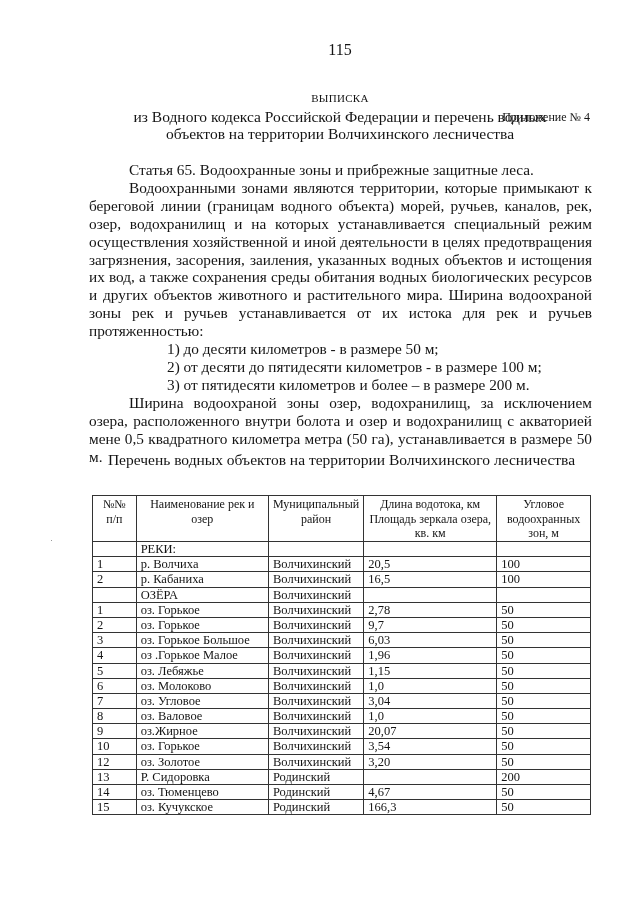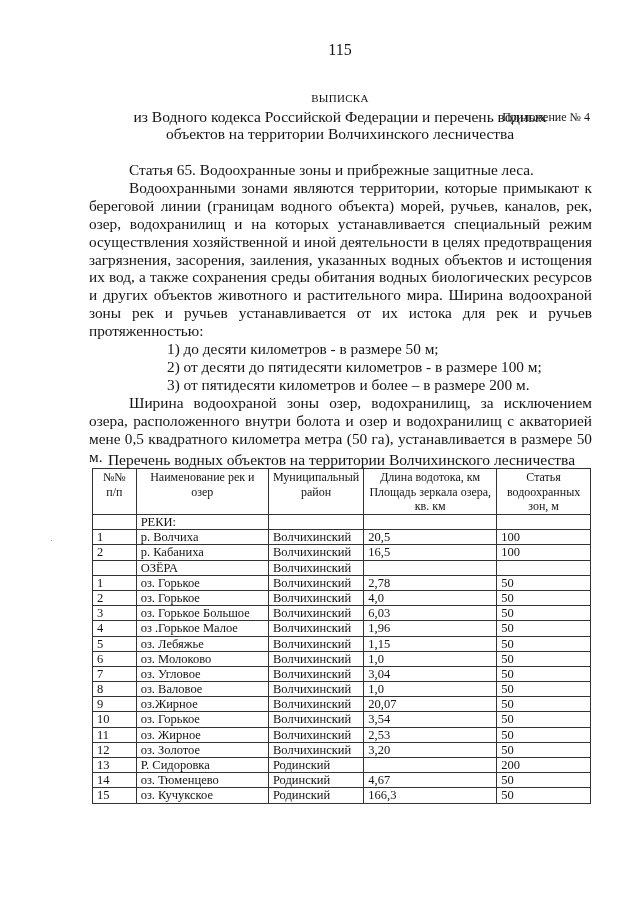--- a/index.html
+++ b/index.html
@@ -27,21 +27,21 @@
       font-size: 15.3px; line-height: 17.9px;
     }
     .body-text p { margin: 0; text-align: justify; text-align-last: auto; }
     .body-text p.indent { text-indent: 40px; }
     .body-text p.list { padding-left: 78px; text-align: left; }
     .table-caption {
       position: absolute; top: 451px; left: 92px; width: 499px;
       text-align: center; font-size: 15.5px;
     }
     table.objects {
-      position: absolute; top: 468px; left: 92px;
+      position: absolute; top: 495px; left: 92px;
       border-collapse: collapse; width: 499px;
       font-size: 12.5px; line-height: 14px;
     }
     table.objects th, table.objects td {
       border: 1px solid #333;
       padding: 0 4px;
       vertical-align: top;
       font-weight: normal;
       height: 14.2px;
     }
@@ -80,21 +80,21 @@
 
 <div class="table-caption">Перечень водных объектов на территории Волчихинского лесничества</div>
 
 <table class="objects">
   <thead>
     <tr>
       <th class="c1">№№ п/п</th>
       <th class="c2">Наименование рек и озер</th>
       <th class="c3">Муниципальный район</th>
       <th class="c4">Длина водотока, км Площадь зеркала озера, кв. км</th>
-      <th class="c5">Статья водоохранных зон, м</th>
+      <th class="c5">Угловое водоохранных зон, м</th>
     </tr>
   </thead>
   <tbody id="tbody">
       <tr>
         <td></td>
         <td>РЕКИ:</td>
         <td></td>
         <td></td>
         <td></td>
       </tr>
@@ -123,21 +123,21 @@
         <td>1</td>
         <td>оз. Горькое</td>
         <td>Волчихинский</td>
         <td>2,78</td>
         <td>50</td>
       </tr>
       <tr>
         <td>2</td>
         <td>оз. Горькое</td>
         <td>Волчихинский</td>
-        <td>4,0</td>
+        <td>9,7</td>
         <td>50</td>
       </tr>
       <tr>
         <td>3</td>
         <td>оз. Горькое Большое</td>
         <td>Волчихинский</td>
         <td>6,03</td>
         <td>50</td>
       </tr>
       <tr>
@@ -180,27 +180,20 @@
         <td>оз.Жирное</td>
         <td>Волчихинский</td>
         <td>20,07</td>
         <td>50</td>
       </tr>
       <tr>
         <td>10</td>
         <td>оз. Горькое</td>
         <td>Волчихинский</td>
         <td>3,54</td>
-        <td>50</td>
-      </tr>
-      <tr>
-        <td>11</td>
-        <td>оз. Жирное</td>
-        <td>Волчихинский</td>
-        <td>2,53</td>
         <td>50</td>
       </tr>
       <tr>
         <td>12</td>
         <td>оз. Золотое</td>
         <td>Волчихинский</td>
         <td>3,20</td>
         <td>50</td>
       </tr>
       <tr>

